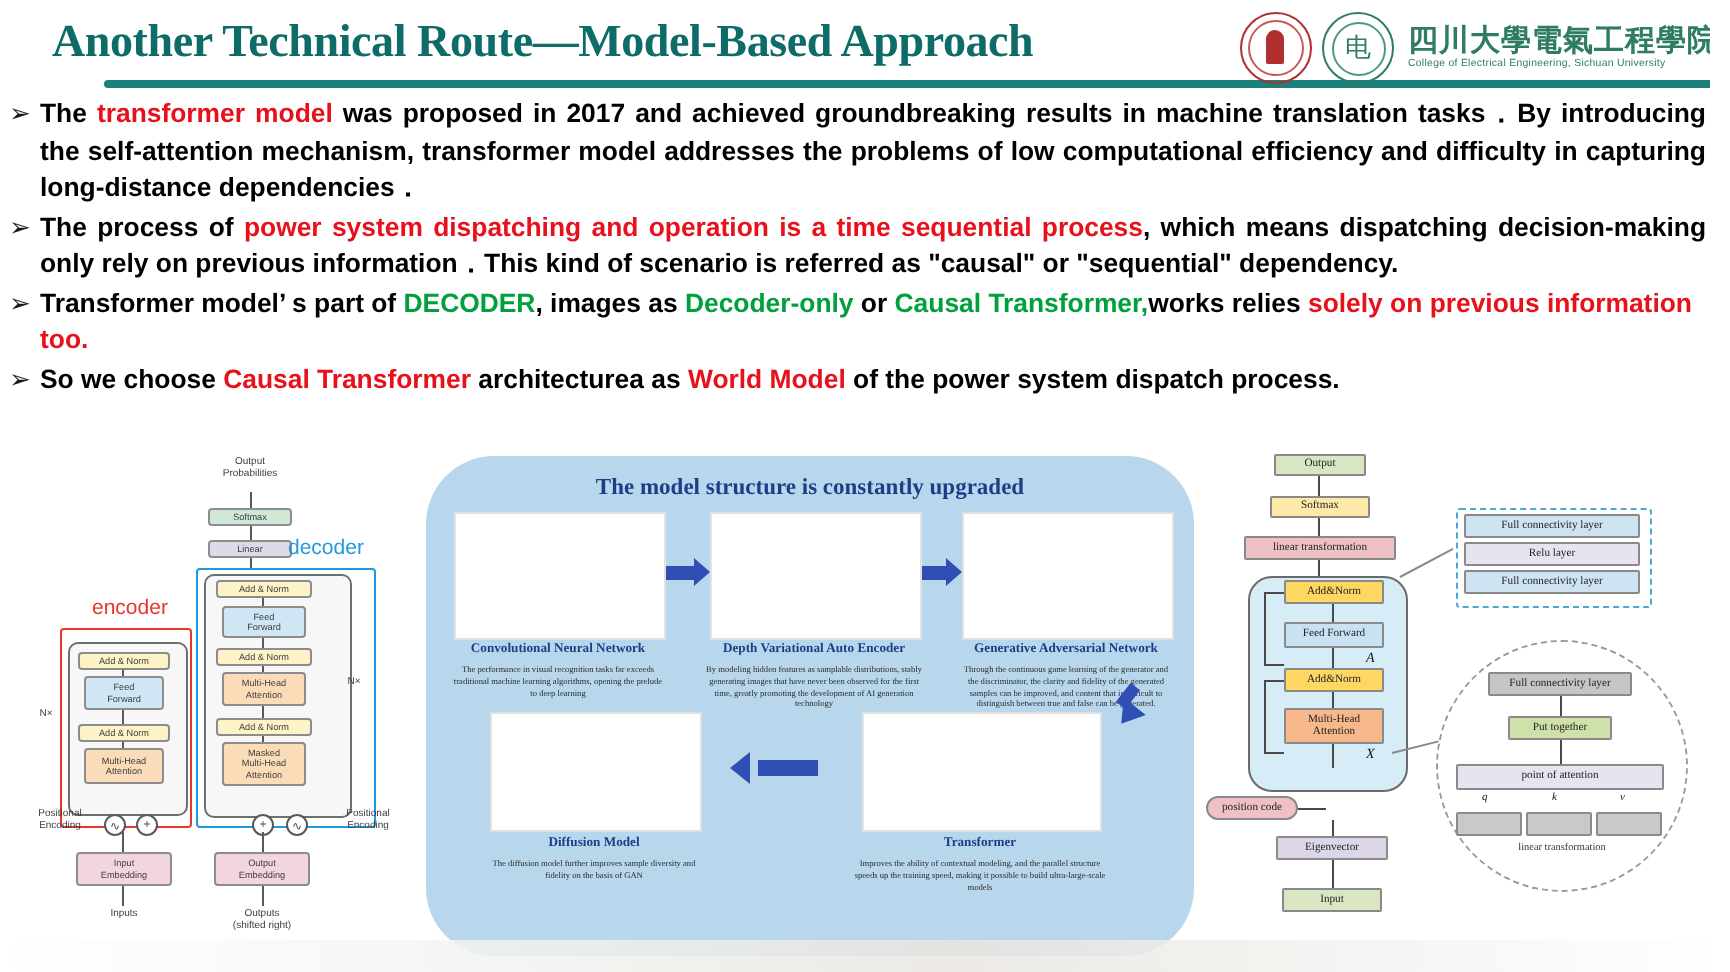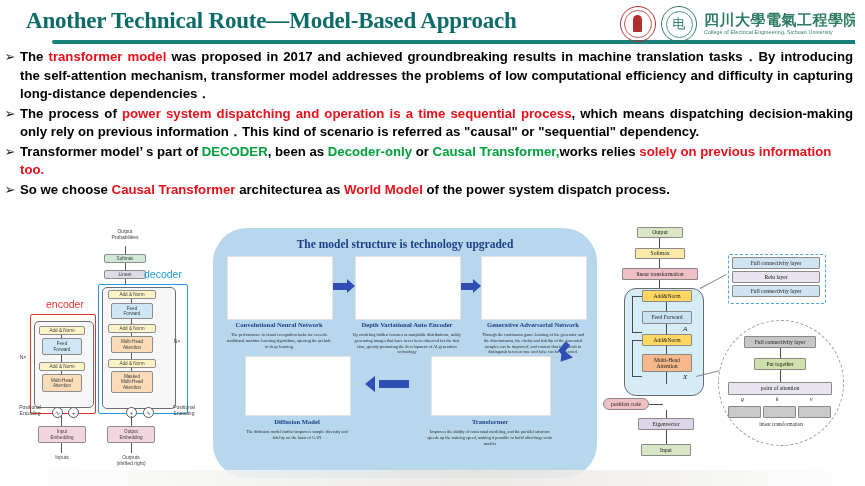--- a/index.html
+++ b/index.html
@@ -151,21 +151,21 @@
     <div class="bullet">
       <div class="arrow">➢</div>
       <div class="btext"><span>The </span><span class="red">transformer model</span><span> was proposed in 2017 and achieved groundbreaking results in machine translation tasks．By introducing the self-attention mechanism, transformer model addresses the problems of low computational efficiency and difficulty in capturing long-distance dependencies．</span></div>
     </div>
     <div class="bullet">
       <div class="arrow">➢</div>
       <div class="btext"><span>The process of </span><span class="red">power system dispatching and operation is a time sequential process</span><span>, which means dispatching decision-making only rely on previous information．This kind of scenario is referred as "causal" or "sequential" dependency.</span></div>
     </div>
     <div class="bullet">
       <div class="arrow">➢</div>
-      <div class="btext nojust"><span>Transformer model’ s part of </span><span class="green">DECODER</span><span>, been as </span><span class="green">Decoder-only</span><span> or </span><span class="green">Causal Transformer,</span><span>works relies </span><span class="red">solely on previous information too.</span></div>
+      <div class="btext nojust"><span>Transformer model’ s part of </span><span class="green">DECODER</span><span>, images as </span><span class="green">Decoder-only</span><span> or </span><span class="green">Causal Transformer,</span><span>works relies </span><span class="red">solely on previous information too.</span></div>
     </div>
     <div class="bullet">
       <div class="arrow">➢</div>
       <div class="btext nojust"><span>So we choose </span><span class="red">Causal Transformer</span><span> architecturea as </span><span class="red">World Model</span><span> of the power system dispatch process.</span></div>
     </div>
   </div>
 
   <div class="figures">
 
     <div class="fig-left">
@@ -247,21 +247,21 @@
         <span>Output</span>
           <span>Embedding</span>
       </div>
       <div class="vline" style="left:127px;top:217px;height:10px;"></div>
       <div class="cap-sm" style="left:104px;top:228px;width:46px;">
         <span>Outputs</span><br><span>(shifted right)</span>
       </div>
     </div>
 
     <div class="fig-mid">
-      <div class="mid-title">The model structure is technology upgraded</div>
+      <div class="mid-title">The model structure is constantly upgraded</div>
 
       <div class="card" style="left:14px;top:28px;width:104px;height:62px;"></div>
       <div class="card-cap" style="left:14px;top:93px;width:104px;">Convolutional Neural Network</div>
       <div class="card-desc" style="left:12px;top:104px;width:108px;">The performance in visual recognition tasks far exceeds traditional machine learning algorithms, opening the prelude to deep learning</div>
 
       <div class="card" style="left:142px;top:28px;width:104px;height:62px;"></div>
       <div class="card-cap" style="left:142px;top:93px;width:104px;">Depth Variational Auto Encoder</div>
       <div class="card-desc" style="left:140px;top:104px;width:108px;">By modeling hidden features as samplable distributions, stably generating images that have never been observed for the first time, greatly promoting the development of AI generation technology</div>
 
       <div class="card" style="left:268px;top:28px;width:104px;height:62px;"></div>

